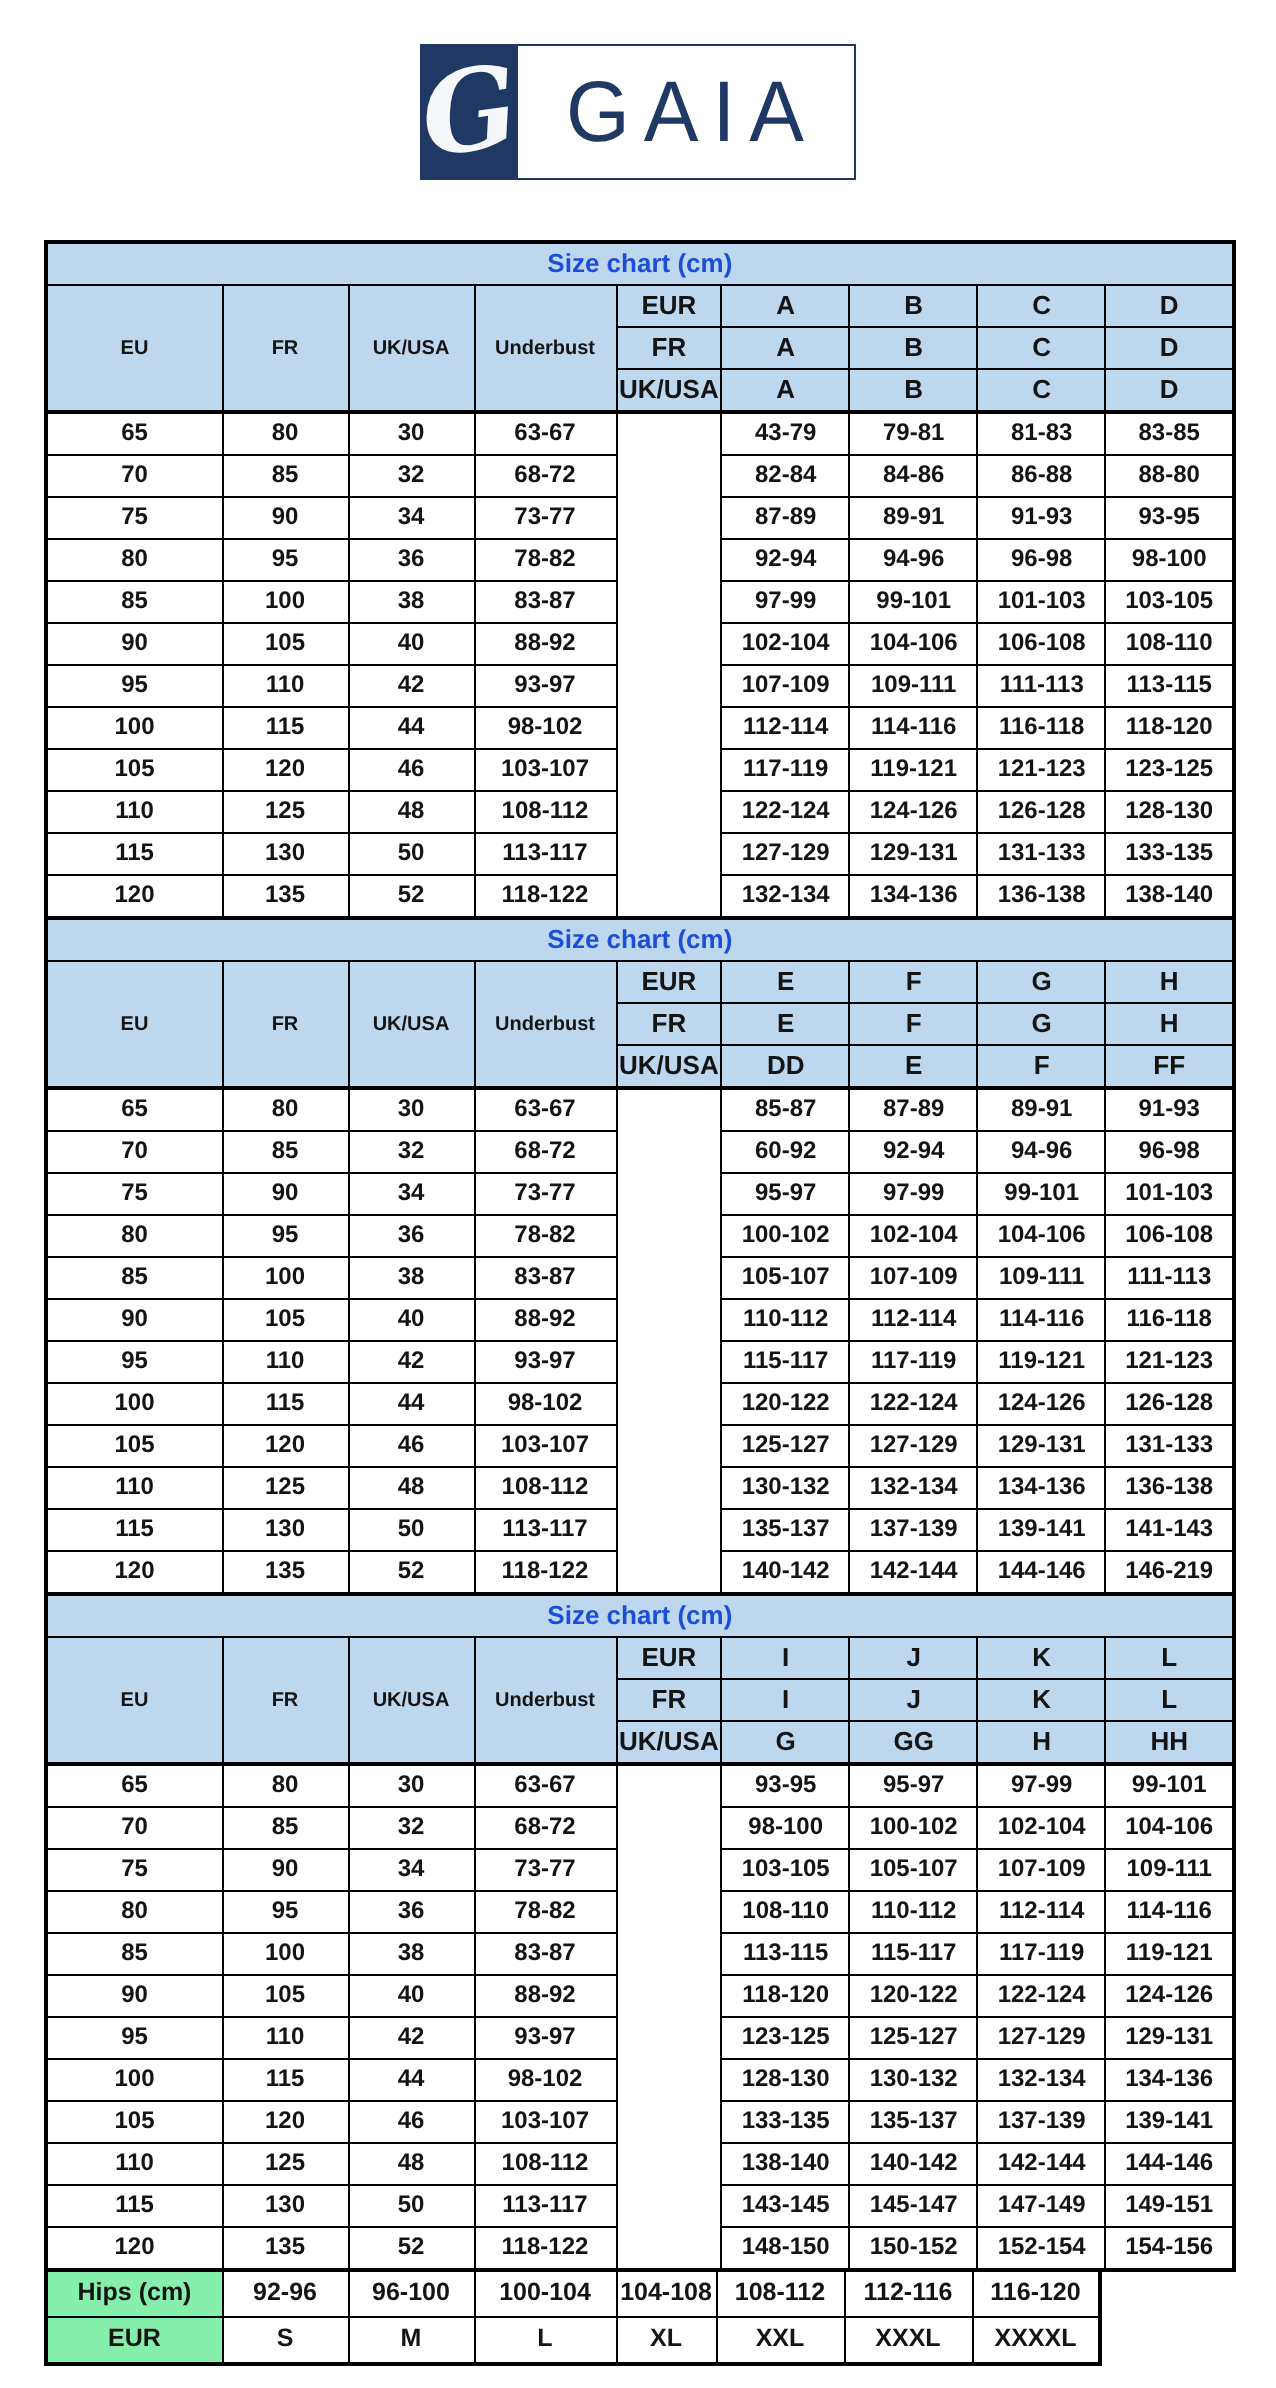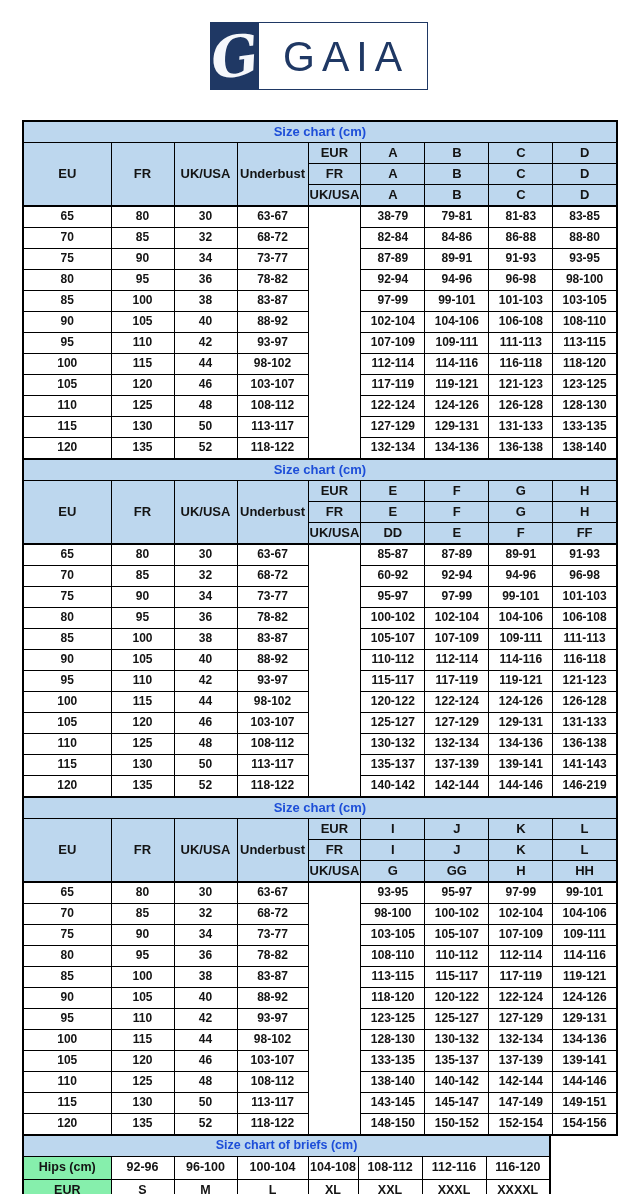--- a/index.html
+++ b/index.html
@@ -31,21 +31,21 @@
   table + table{margin-top:-2px;}
   td{
     border:1px solid #000;text-align:center;vertical-align:middle;
     font-weight:bold;font-size:12px;color:#141414;padding:0 1px;
     white-space:nowrap;overflow:hidden;height:20px;line-height:1.1;
   }
   td.title{
     background:#bdd7ee;font-size:13px;height:20px;color:#1d4ed8;
   }
   td.hdr{background:#bdd7ee;font-size:12.5px;}
-  td.left-hdr{font-size:13px;}
+  td.left-hdr{font-size:10px;}
   td.cup{font-size:13px;}
   tr.hdr-last td{border-bottom:2px solid #000;}
   tr.hdr-last + tr td{border-top-width:2px;margin-top:37px;}
   td.gap{border-top:none;border-bottom:none;background:#fff;}
   table.briefs td{height:22px;font-size:12.5px;}
   table.briefs td.title{height:20px;}
   td.brief-label{background:#86efac;font-size:13px;}
 </style>
 </head>
 <body>
@@ -100,21 +100,21 @@
           <td class="hdr cup">B</td>
           <td class="hdr cup">C</td>
           <td class="hdr cup">D</td>
         </tr>
         <tr>
           <td class="val">65</td>
           <td class="val">80</td>
           <td class="val">30</td>
           <td class="val">63-67</td>
           <td class="gap"></td>
-          <td class="val">38-79</td>
+          <td class="val">43-79</td>
           <td class="val">79-81</td>
           <td class="val">81-83</td>
           <td class="val">83-85</td>
         </tr>
         <tr>
           <td class="val">70</td>
           <td class="val">85</td>
           <td class="val">32</td>
           <td class="val">68-72</td>
           <td class="gap"></td>
@@ -591,23 +591,20 @@
         <col style="width: 63px;">
         <col style="width: 63px;">
         <col style="width: 71px;">
         <col style="width: 50px;">
         <col style="width: 64px;">
         <col style="width: 64px;">
         <col style="width: 64px;">
       </colgroup>
       <tbody>
         <tr>
-          <td class="title" colspan="8">Size chart of briefs (cm)</td>
-        </tr>
-        <tr>
           <td class="brief-label">Hips (cm)</td>
           <td class="val">92-96</td>
           <td class="val">96-100</td>
           <td class="val">100-104</td>
           <td class="val">104-108</td>
           <td class="val">108-112</td>
           <td class="val">112-116</td>
           <td class="val">116-120</td>
         </tr>
         <tr>

